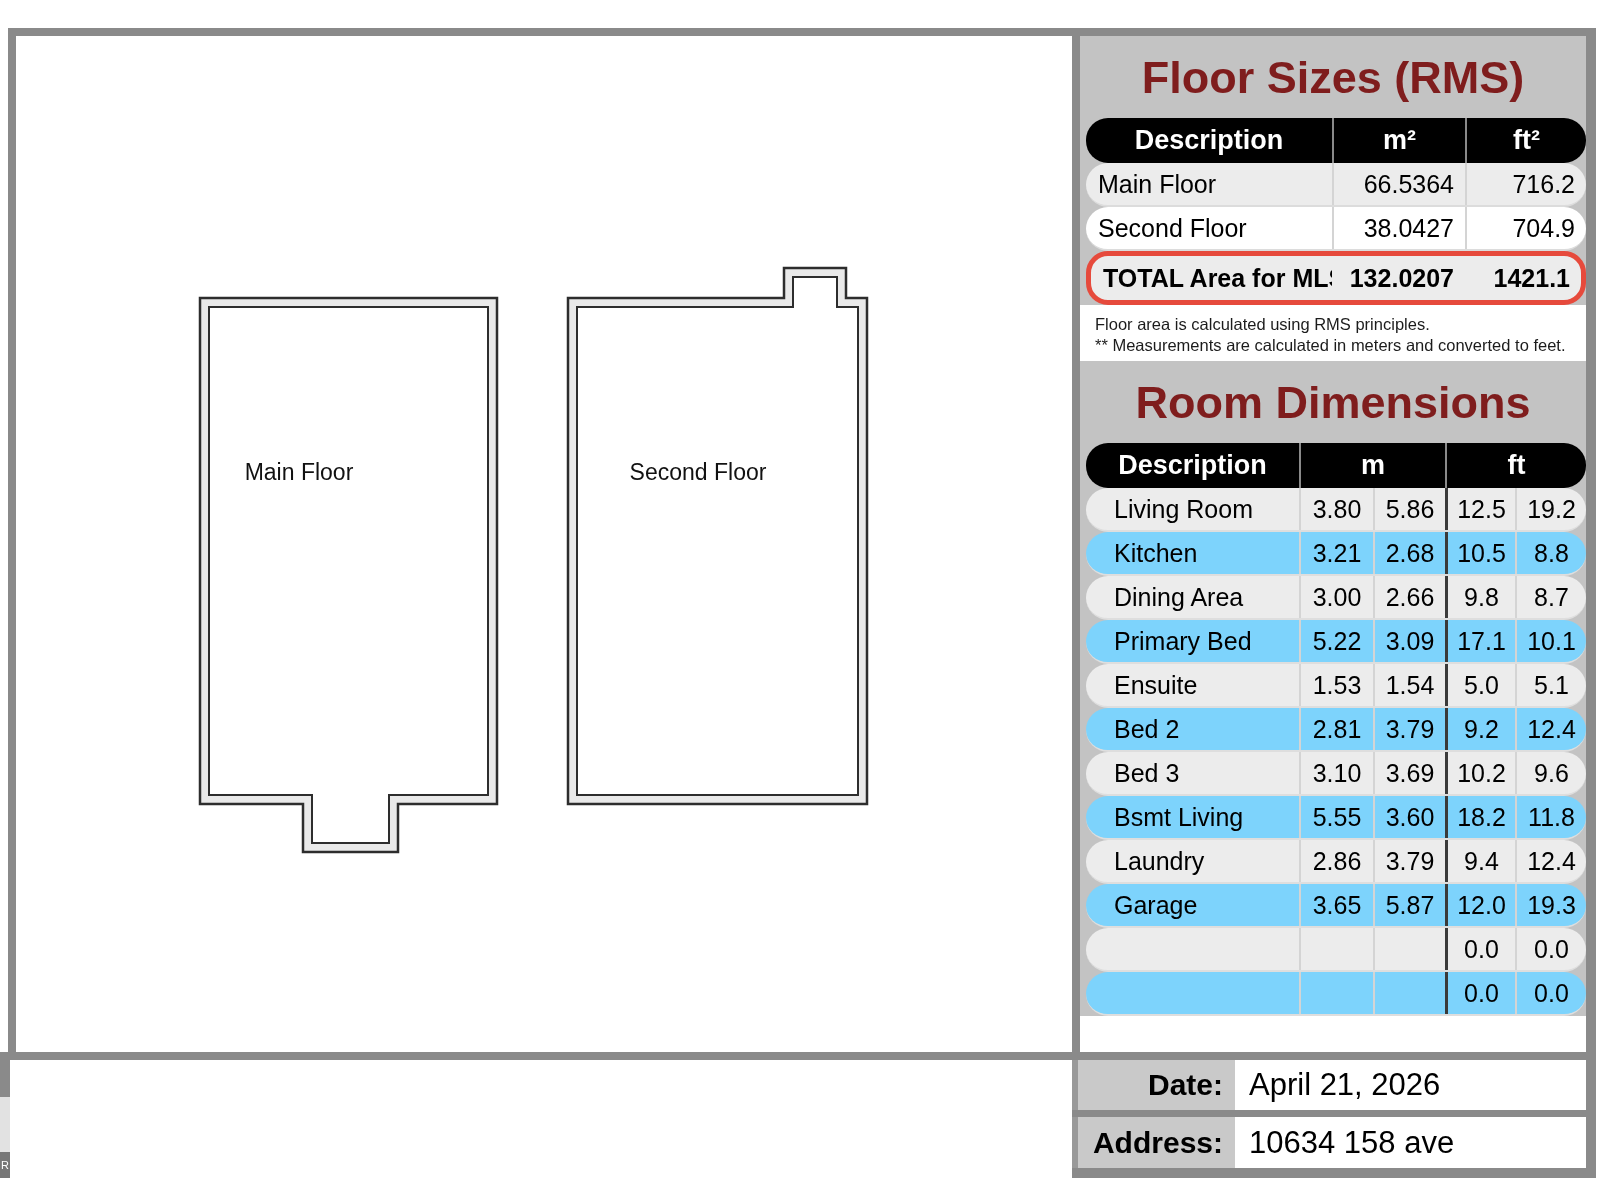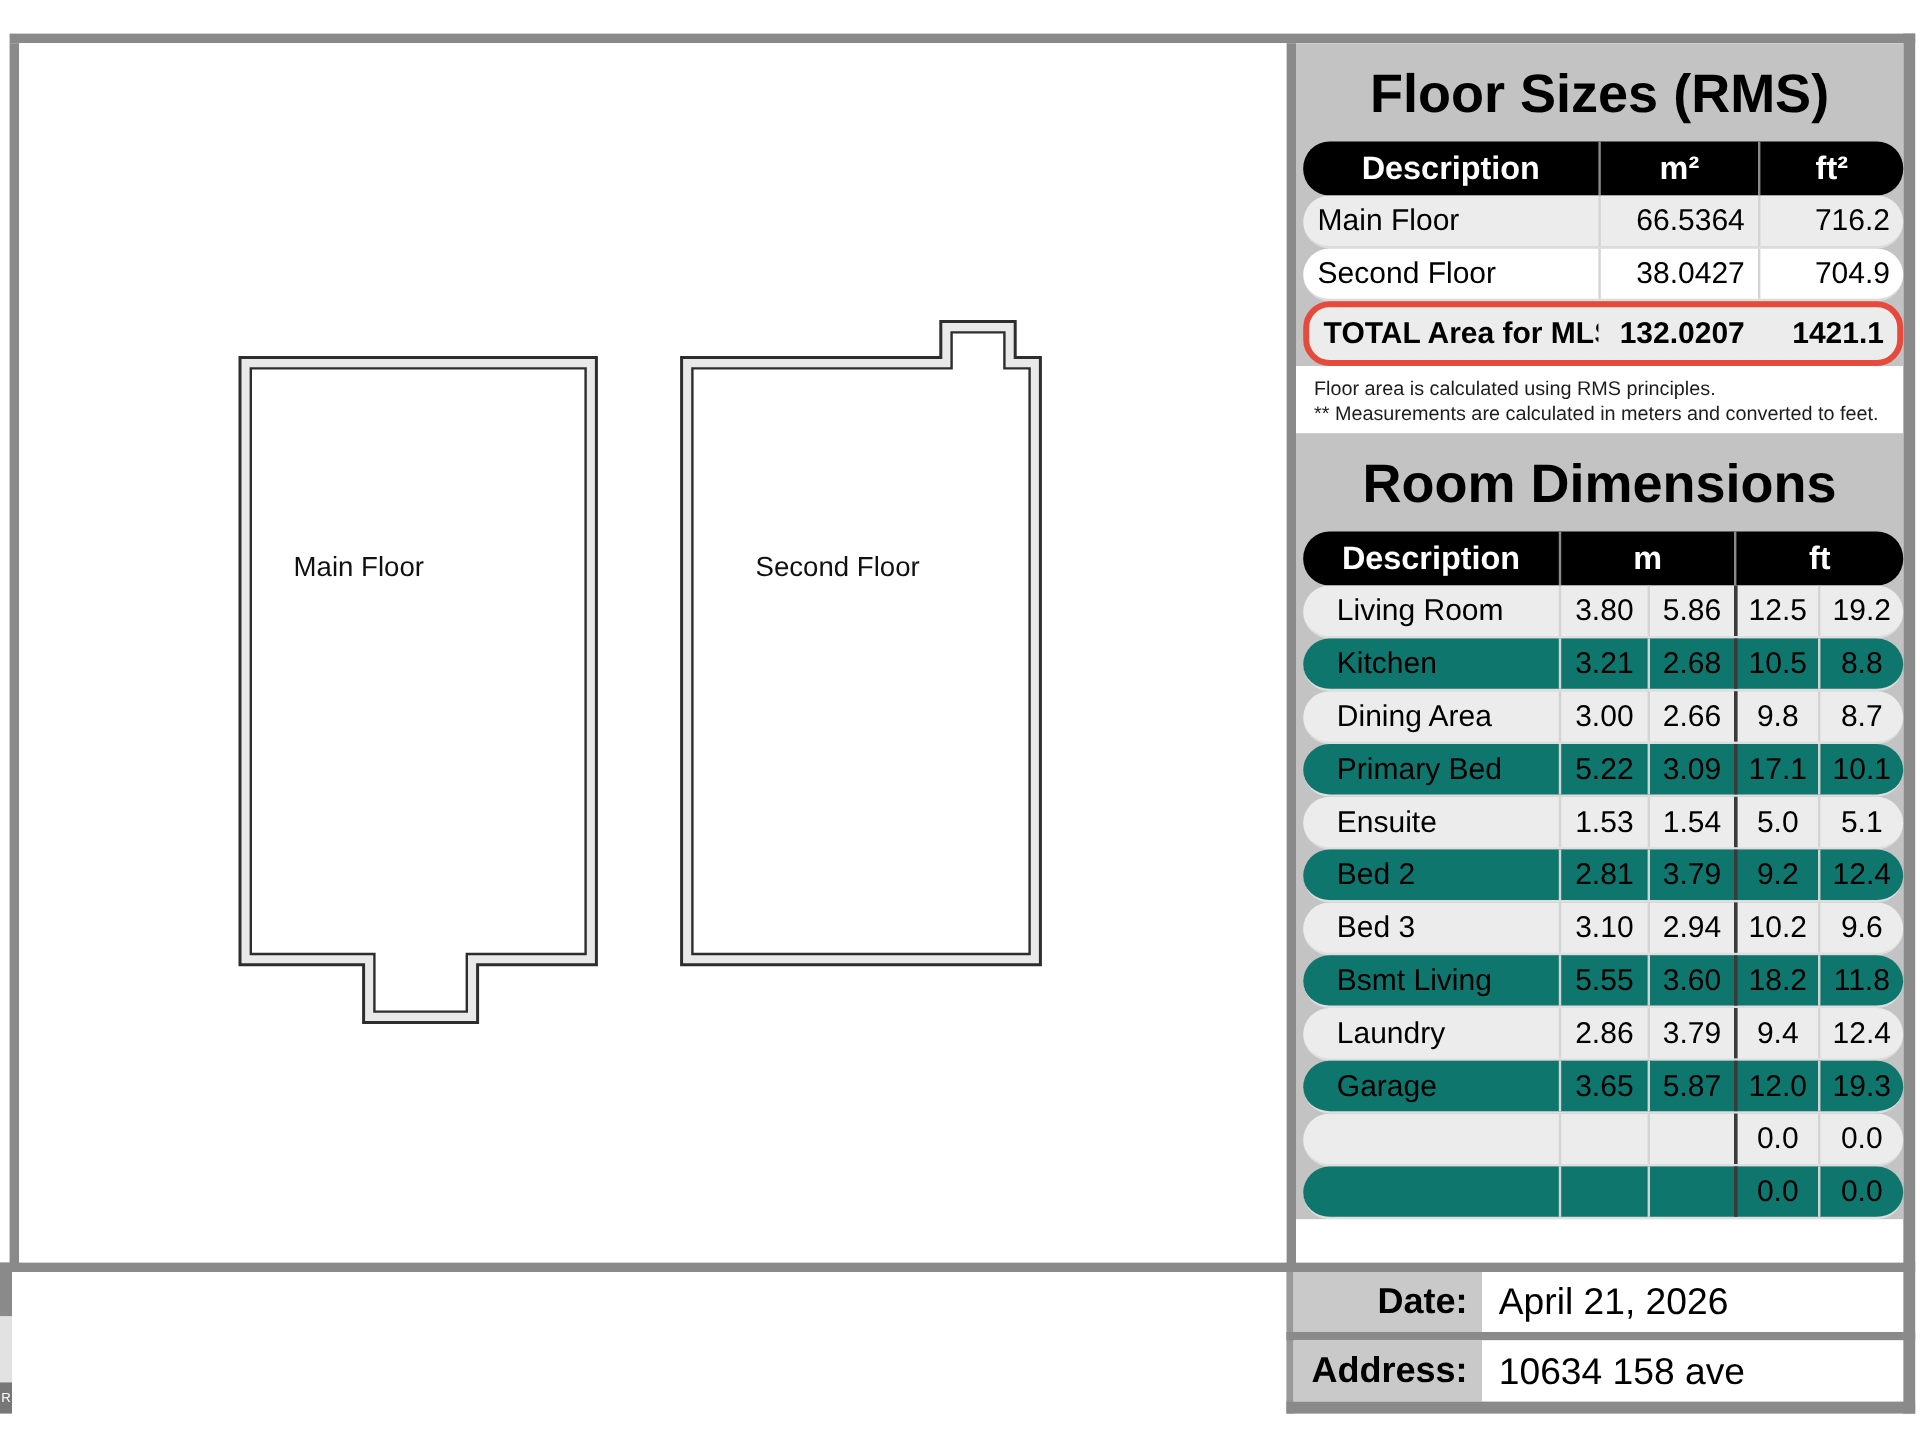--- a/index.html
+++ b/index.html
@@ -8,21 +8,21 @@
   .abs{position:absolute;}
   .bar{position:absolute;background:#8a8a8a;}
 
   
   #floorplan-area{position:absolute;left:16px;top:36px;width:1056px;height:1016px;background:#fff;}
   .plan-label{font-size:23px;fill:#111;}
 
   
   #right-panel{position:absolute;left:1080px;top:36px;width:506px;height:1016px;background:#fff;}
   .section{position:absolute;left:0;right:0;background:#c3c3c3;}
-  .panel-title{height:82px;line-height:84px;text-align:center;font-size:45px;font-weight:bold;color:#000000;}
+  .panel-title{height:82px;line-height:84px;text-align:center;font-size:45px;font-weight:bold;color:#7f1d1d;}
 
   .tbl{position:absolute;left:6px;top:82px;width:500px;}
   .trow{display:flex;box-sizing:border-box;border-radius:22px;}
   .cell{box-sizing:border-box;display:flex;align-items:center;overflow:hidden;white-space:nowrap;}
 
   
   .fs-head{height:45px;background:#000;color:#fff;font-weight:bold;font-size:27px;}
   .fs-head .cell{justify-content:center;}
   .fs-head .cell + .cell{border-left:2px solid #8a8a8a;}
   .fs-body .trow{height:44px;font-size:25px;background:#fff;}
@@ -40,21 +40,21 @@
 
   .footnote{position:absolute;left:15px;top:278px;font-size:16.5px;line-height:21px;color:#1c1c1c;}
 
   
   .rd-head{height:45px;background:#000;color:#fff;font-weight:bold;font-size:27px;}
   .rd-head .cell{justify-content:center;}
   .rd-head .cell + .cell{border-left:2px solid #8a8a8a;}
   .rd-h1{width:213px;}
   .rd-h2{width:146px;}
   .rd-h3{width:141px;}
-  .rd-body .trow{height:44px;font-size:25px;background:#0f766e;border-bottom:2px solid #dedede;}
+  .rd-body .trow{height:44px;font-size:25px;background:#7dd3fc;border-bottom:2px solid #dedede;}
   .rd-body .trow.shaded{background:#ececec;}
   .rd-c1{width:213px;padding-left:28px;justify-content:flex-start;}
   .rd-cm1{width:74px;border-left:2px solid #d4d4d4;justify-content:center;}
   .rd-cm2{width:72px;border-left:2px solid #d4d4d4;justify-content:center;}
   .rd-cf1{width:70px;border-left:3px solid #3a3a3a;justify-content:center;}
   .rd-cf2{width:71px;border-left:2px solid #d4d4d4;justify-content:center;}
 
   
   #footer-box{position:absolute;left:1072px;top:1060px;width:524px;height:118px;}
   .da-row{position:absolute;left:6px;width:508px;display:flex;border-radius:15px;}
@@ -175,21 +175,21 @@
             <div class="trow">
               <div class="cell rd-c1">Bed 2</div>
               <div class="cell rd-cm1">2.81</div>
               <div class="cell rd-cm2">3.79</div>
               <div class="cell rd-cf1">9.2</div>
               <div class="cell rd-cf2">12.4</div>
             </div>
             <div class="trow shaded">
               <div class="cell rd-c1">Bed 3</div>
               <div class="cell rd-cm1">3.10</div>
-              <div class="cell rd-cm2">2.94</div>
+              <div class="cell rd-cm2">3.69</div>
               <div class="cell rd-cf1">10.2</div>
               <div class="cell rd-cf2">9.6</div>
             </div>
             <div class="trow">
               <div class="cell rd-c1">Bsmt Living</div>
               <div class="cell rd-cm1">5.55</div>
               <div class="cell rd-cm2">3.60</div>
               <div class="cell rd-cf1">18.2</div>
               <div class="cell rd-cf2">11.8</div>
             </div>

